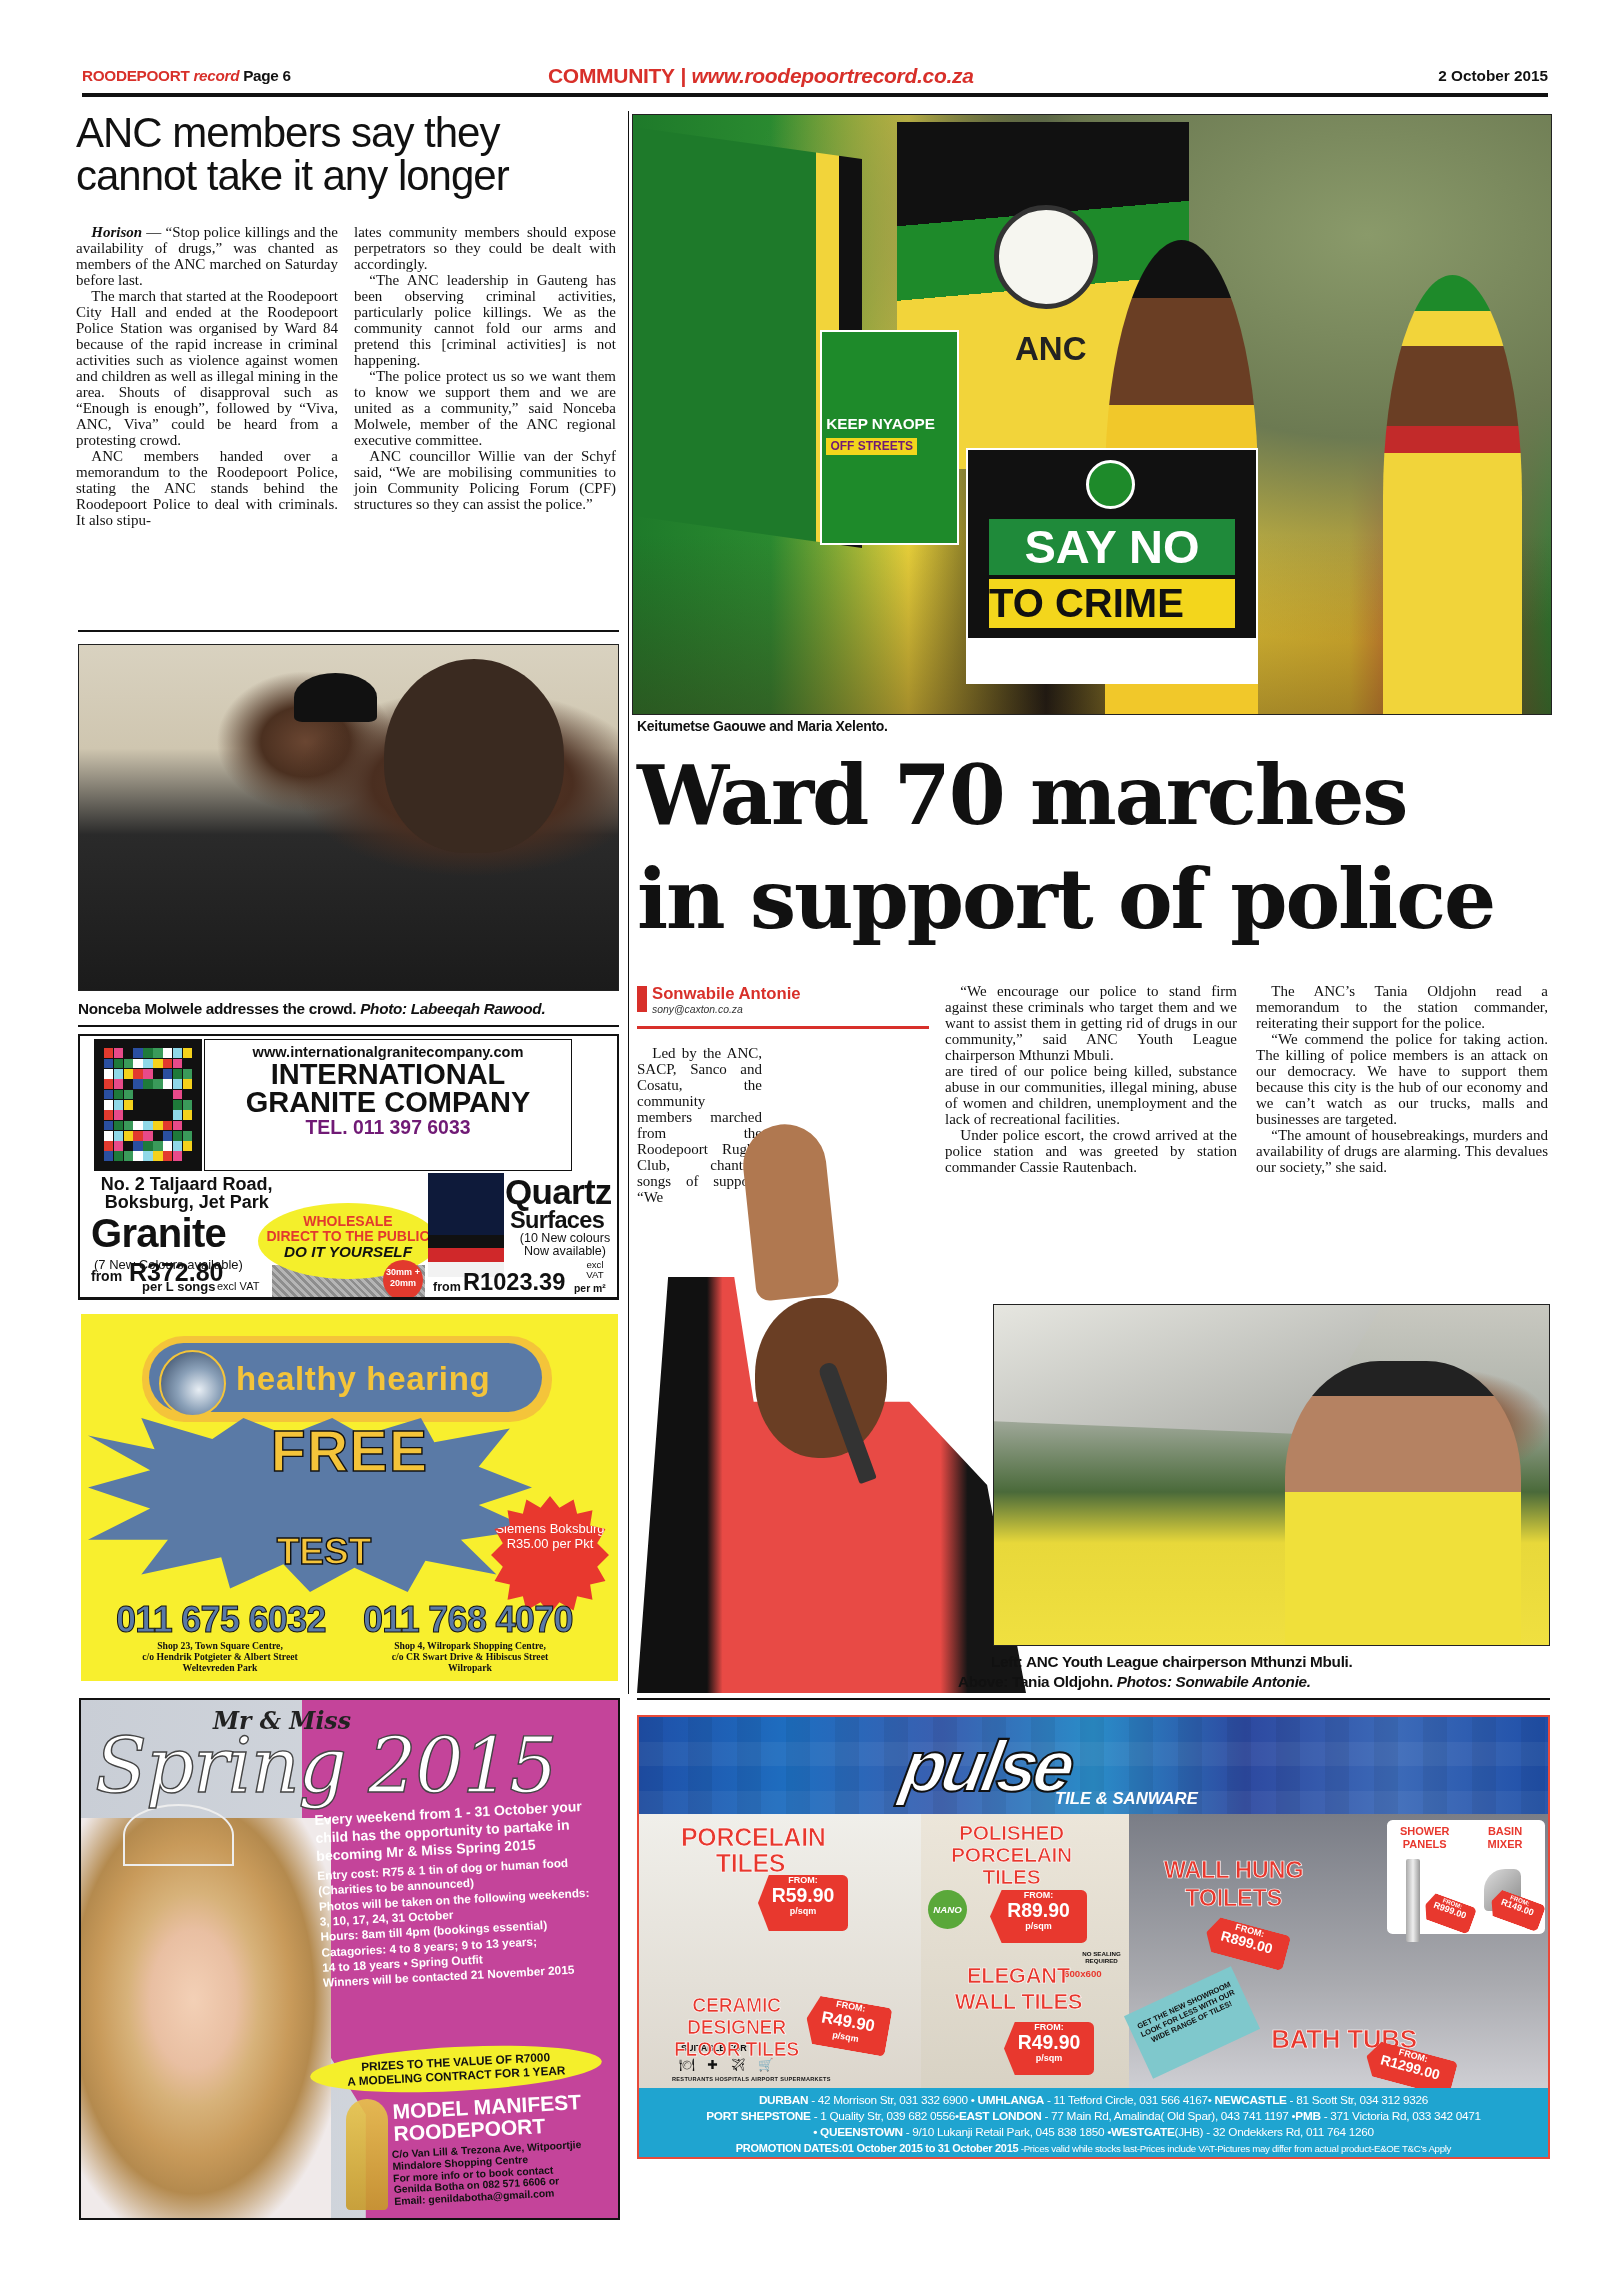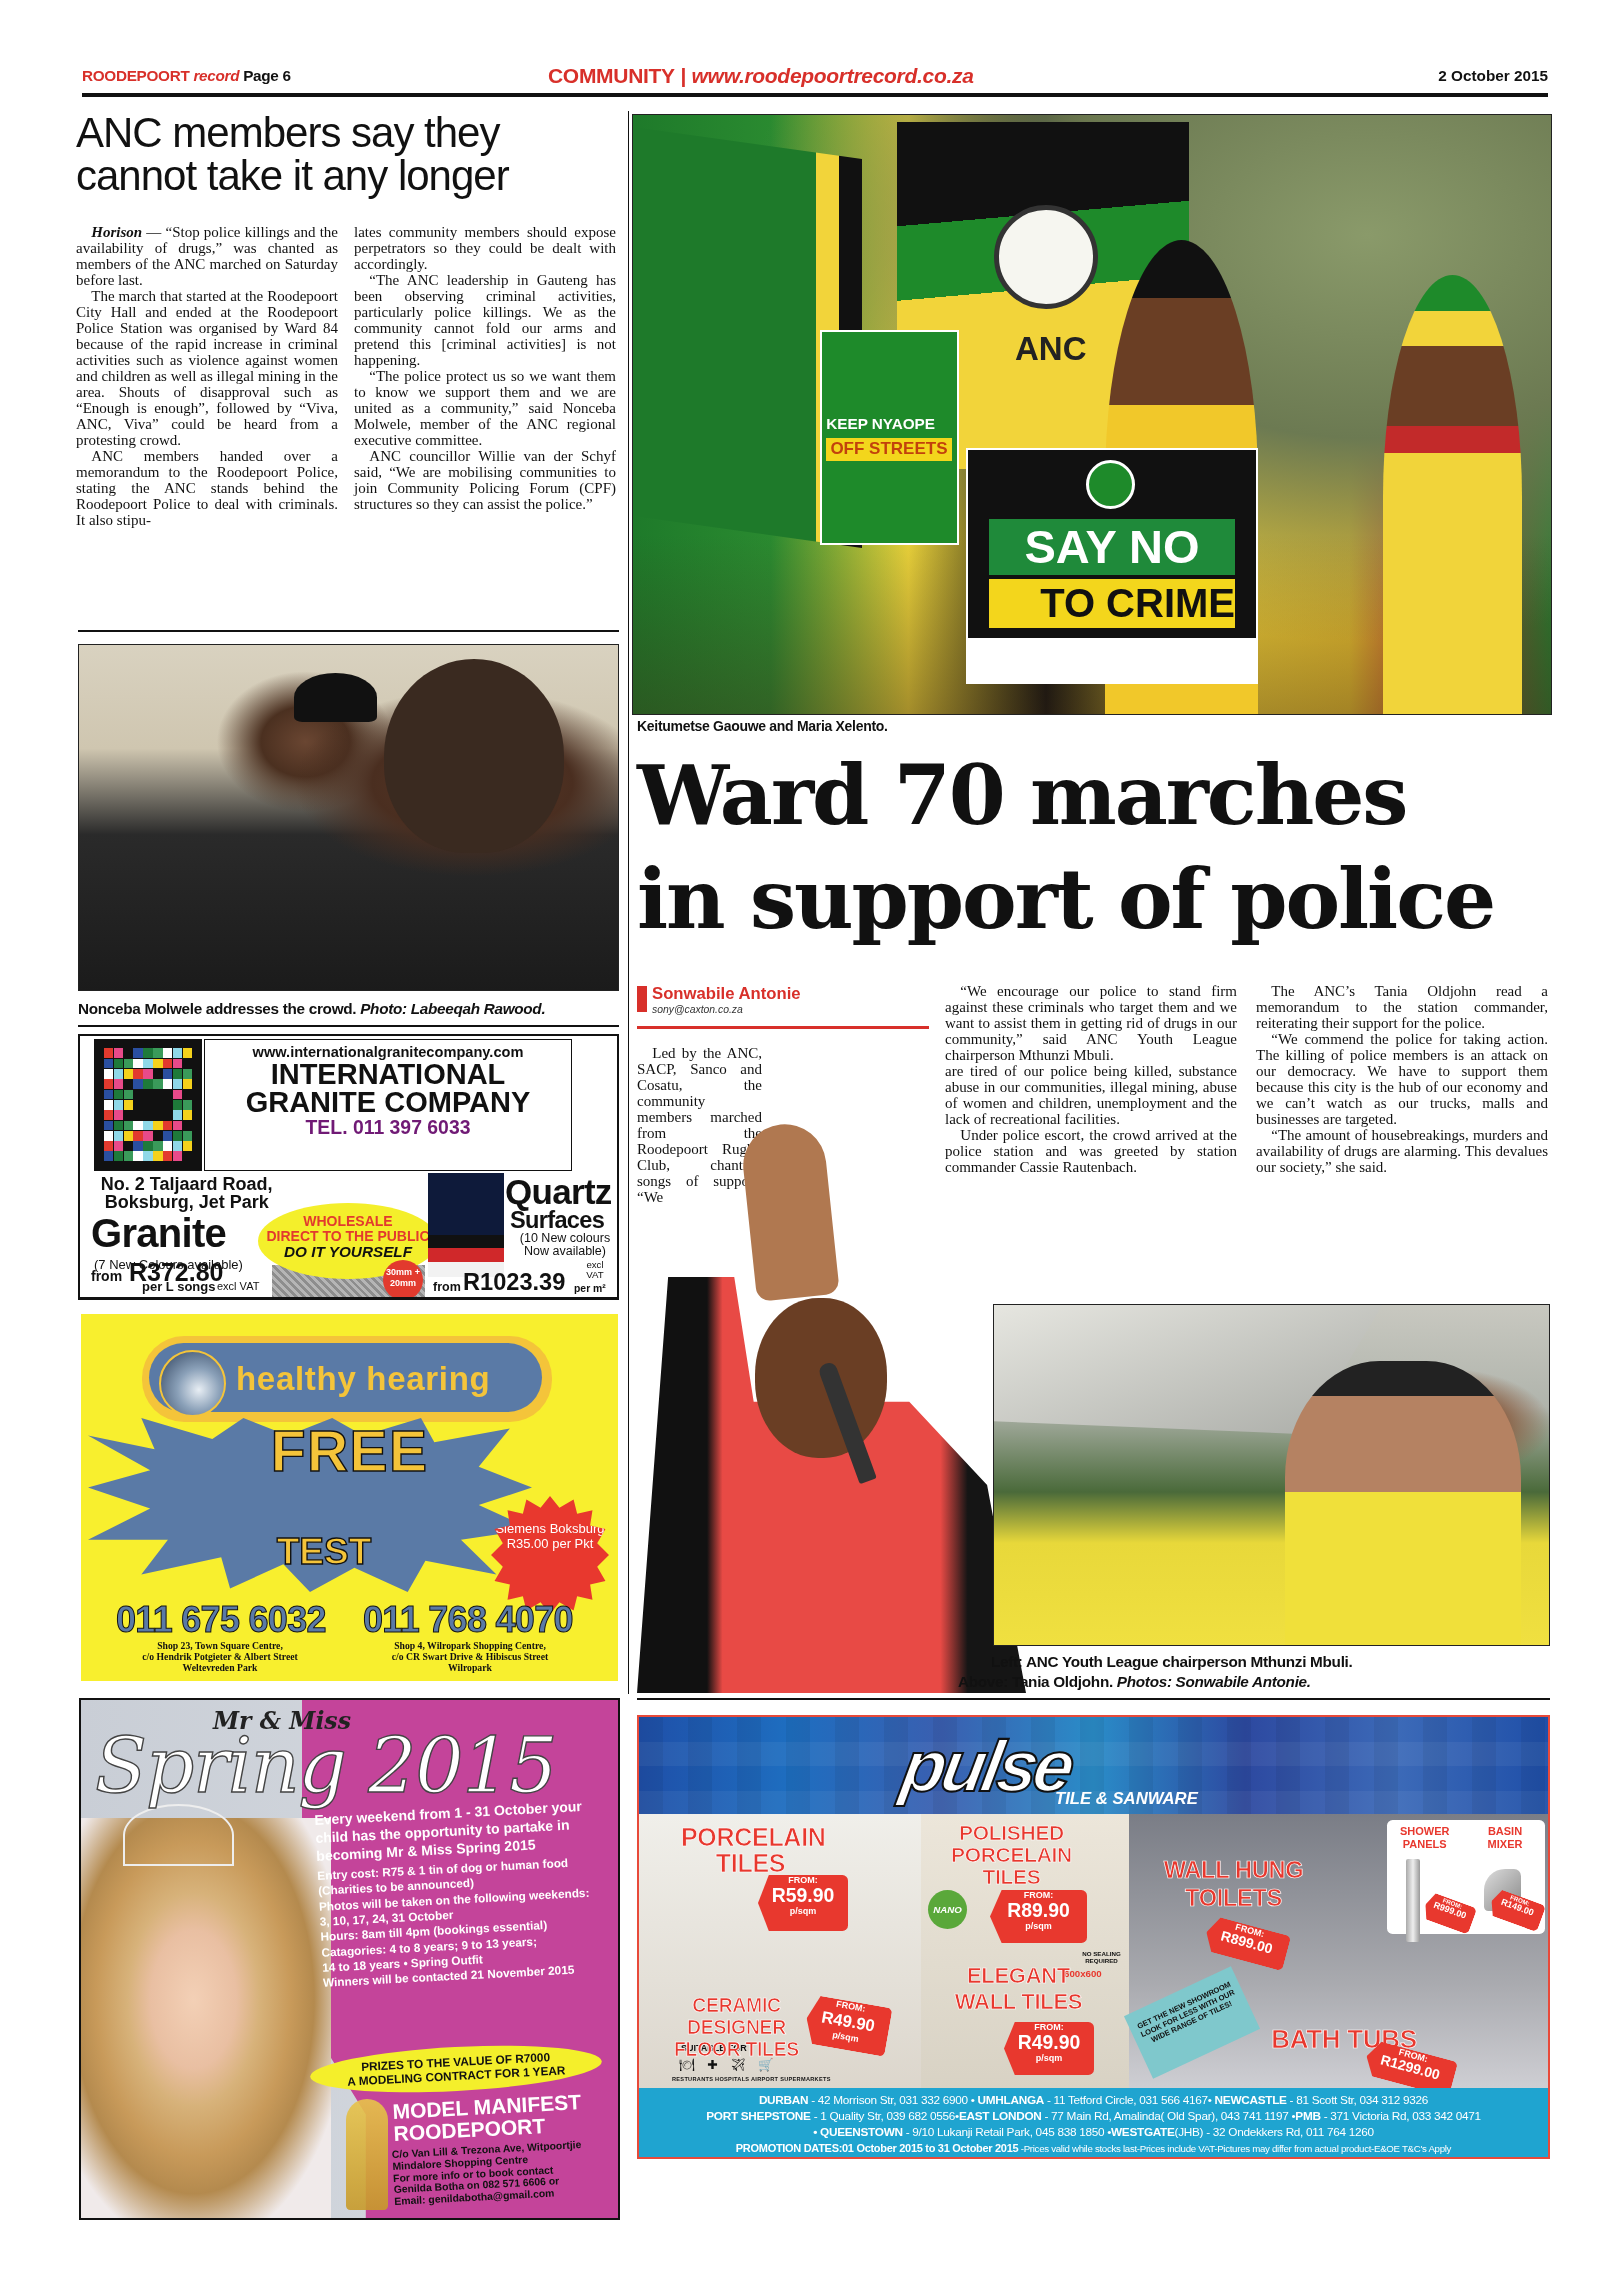--- a/index.html
+++ b/index.html
@@ -34,21 +34,21 @@
   
   .photo { overflow: hidden; border: 0.7px solid #222; }
   .photo-main { left: 632px; top: 114px; width: 920px; height: 601px;
     background:
       linear-gradient(180deg, rgba(0,0,0,0) 70%, rgba(60,40,20,0.4) 100%),
       radial-gradient(ellipse at 80% 20%, #8a9a6a 0%, #6c7a52 30%, transparent 60%),
       linear-gradient(90deg, #1e7a2a 0%, #2a8a30 15%, #e9d13a 30%, #111 45%, #f1d43a 60%, #e8c030 78%, #b83030 88%, #2a7a30 100%); }
   .flag { position: absolute; }
   .placard { position: absolute; background: #111; border: 2.1px solid #fff; }
   .placard .green { position: absolute; left: 21px; right: 21px; background: #1f8a3a; color: #fff; font-family: "Liberation Sans", sans-serif; font-weight: bold; text-align: center; }
-  .placard .yellow { position: absolute; left: 21px; right: 21px; background: #f3d61c; color: #111; font-family: "Liberation Sans", sans-serif; font-weight: bold; text-align: right; }
+  .placard .yellow { position: absolute; left: 21px; right: 21px; background: #f3d61c; color: #111; font-family: "Liberation Sans", sans-serif; font-weight: bold; text-align: left; }
 
   .cap { font-family: "Liberation Sans", sans-serif; font-weight: bold; font-size: 14px; letter-spacing: -0.3px; }
   .cap i { font-weight: bold; font-style: italic; }
 
   .photo-left { left: 78px; top: 644px; width: 541px; height: 347px;
     background:
       radial-gradient(ellipse at 73% 40%, #5a3a28 0%, #4a2e20 18%, transparent 32%),
       radial-gradient(ellipse at 42% 28%, #6a4632 0%, #4b3020 10%, transparent 20%),
       linear-gradient(180deg, #d9d2c0 0%, #cfc6b0 30%, #2a2a2a 55%, #1b1b1b 100%); }
 
@@ -212,21 +212,21 @@
 <div class="abs photo photo-main">
   <div class="flag" style="left:0;top:28px;width:229px;height:389px;background:linear-gradient(90deg,#1e7a2a 0 80%,#f2d43a 80% 90%,#111 90%);transform:skewY(8deg);"></div>
   <div class="flag" style="left:264px;top:7px;width:292px;height:347px;background:linear-gradient(175deg,#111 0 28%,#1e8a2a 28% 48%,#f2d43a 48% 100%);">
     <div style="position:absolute;left:97px;top:83px;width:104px;height:104px;border-radius:50%;border:5.6px solid #333;background:#f6f6f0;"></div>
     <div style="position:absolute;left:118px;top:208px;font-family:'Liberation Sans',sans-serif;font-weight:bold;font-size:33px;color:#222;">ANC</div>
   </div>
   <div style="position:absolute;left:472px;top:125px;width:153px;height:486px;background:linear-gradient(180deg,#111 0 12%,#6a3e24 12% 34%,#f1c82a 34% 100%);border-radius:50% 50% 0 0;"></div>
   <div style="position:absolute;left:750px;top:160px;width:139px;height:444px;background:linear-gradient(180deg,#1e8a2a 0 8%,#f2d43a 8% 16%,#6a3e24 16% 34%,#c22a2a 34% 40%,#f1d43a 40% 100%);border-radius:50% 50% 0 0;"></div>
   <div class="placard" style="left:187px;top:215px;width:139px;height:215px;background:#1e8a2a;">
     <div style="position:absolute;left:4.2px;top:83px;font-family:'Liberation Sans',sans-serif;font-weight:bold;font-size:15.3px;color:#fff;">KEEP NYAOPE</div>
-    <div style="position:absolute;left:4.2px;top:106px;background:#f3d61c;padding:1.4px 4.2px;font-family:'Liberation Sans',sans-serif;font-weight:bold;font-size:17px;color:#c2410c;">OFF STREETS</div>
+    <div style="position:absolute;left:4.2px;top:106px;background:#f3d61c;padding:1.4px 4.2px;font-family:'Liberation Sans',sans-serif;font-weight:bold;font-size:12px;color:#701a75;">OFF STREETS</div>
   </div>
   <div class="placard" style="left:333px;top:333px;width:292px;height:236px;">
     <div style="position:absolute;left:118px;top:9.7px;width:49px;height:49px;border-radius:50%;background:#1e8a2a;border:3.5px solid #fff;"></div>
     <div class="green" style="top:69px;height:56px;font-size:47px;line-height:56px;">SAY NO</div>
     <div class="yellow" style="top:129px;height:49px;font-size:40px;line-height:49px;">TO CRIME</div>
     <div style="position:absolute;left:0;right:0;bottom:0;height:44px;background:#fff;"></div>
   </div>
 </div>
 <div class="abs cap" style="left:637px;top:718px;">Keitumetse Gaouwe and Maria Xelento.</div>
 

